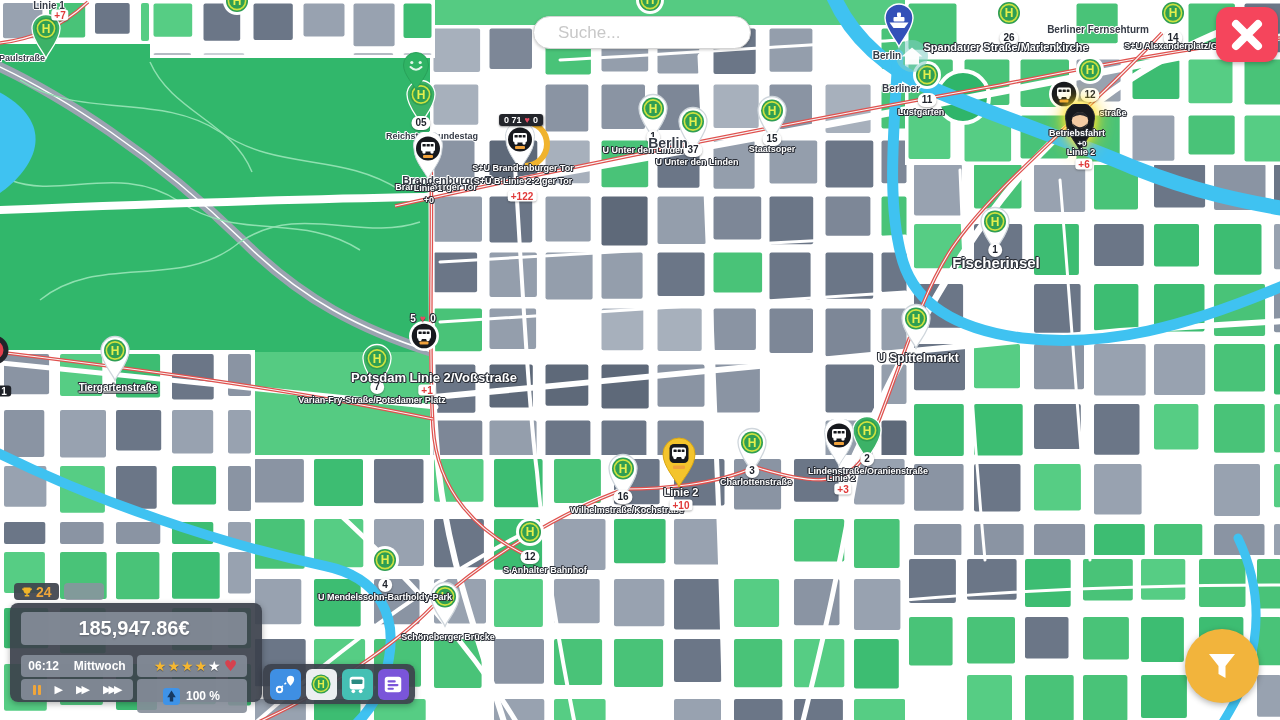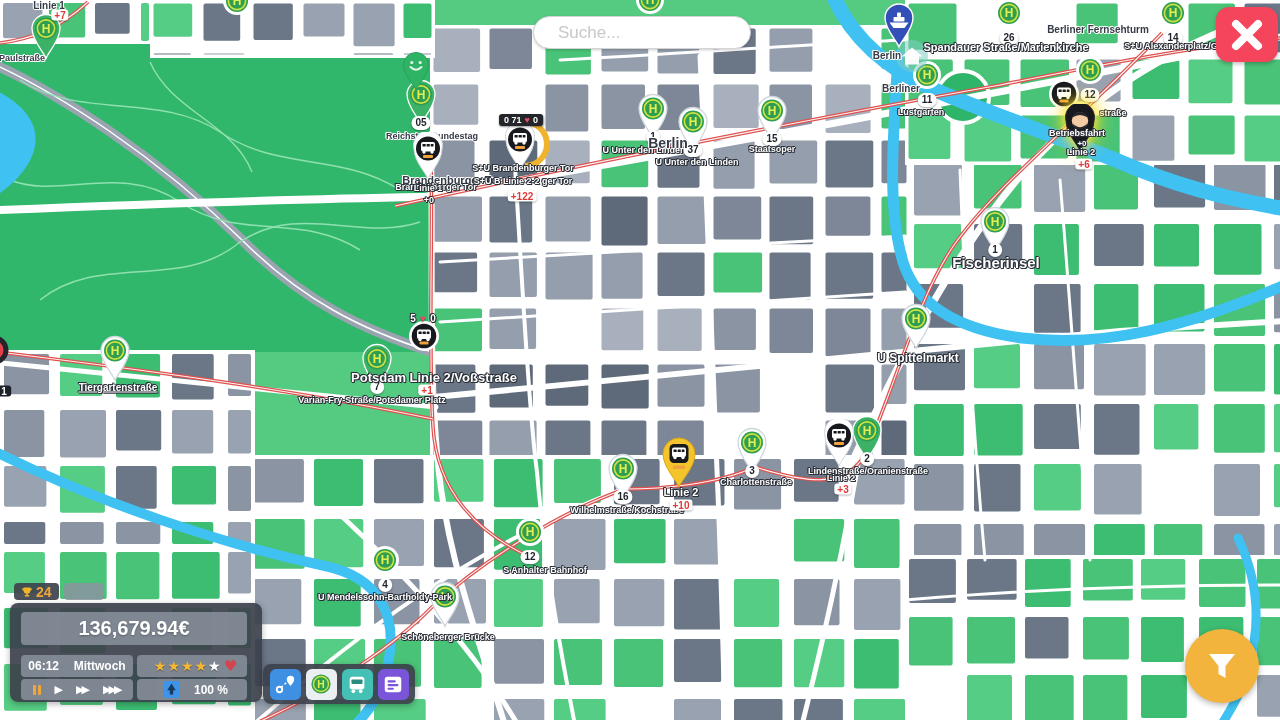--- a/index.html
+++ b/index.html
@@ -49,21 +49,21 @@
   #stars-box{left:127px;top:52px;width:110px;height:22px;display:flex;align-items:center;
              justify-content:center;gap:1px;overflow:hidden;position:absolute;}
   .star{font-family:"DejaVu Sans",sans-serif;font-size:14px;line-height:1;text-shadow:0 1px 1px rgba(0,0,0,.35);}
   .star.on{color:#f5b731;} .star.off{color:#fff;}
   #rating-heart{font-family:"DejaVu Sans",sans-serif;color:#d6424e;font-size:15px;margin-left:2px;margin-right:-7px;}
   #speed-box{left:11px;top:76px;width:112px;height:21px;display:flex;align-items:center;justify-content:space-around;padding:0 4px;box-sizing:border-box;}
   .spd{border:none;background:none;padding:0;cursor:pointer;color:#fff;
        font-family:"DejaVu Sans",sans-serif;font-size:11px;line-height:1;display:flex;align-items:center;}
   .spd.multi{letter-spacing:-3px;padding-right:3px;}
   .pbar{display:inline-block;width:3px;height:10px;background:#f0a63a;margin:0 1px;border-radius:1px;}
-  #eco-box{left:127px;top:76px;width:110px;height:21px;display:flex;align-items:center;gap:14px;padding-left:26px;box-sizing:border-box;}
+  #eco-box{left:127px;top:76px;width:110px;height:34px;display:flex;align-items:center;gap:6px;padding-left:26px;box-sizing:border-box;}
   #eco-val{color:#fff;font-size:12px;font-weight:700;}
   #toolbar{position:absolute;left:263px;top:664px;width:152px;height:40px;z-index:10;
            background:rgba(60,66,76,.93);border-radius:8px;display:flex;align-items:center;
            justify-content:space-around;padding:0 4px;box-sizing:border-box;box-shadow:0 2px 6px rgba(0,0,0,.3);}
   .tbtn{width:31px;height:31px;border:none;border-radius:6px;cursor:pointer;display:flex;
         align-items:center;justify-content:center;padding:0;}
   #tb-routes{background:#3f8fe3;} #tb-stops{background:#eceff1;}
   #tb-buses{background:#45c0b4;} #tb-timetable{background:#7a55d9;}
 </style>
 </head>
@@ -695,21 +695,21 @@
       <svg width="12" height="12" viewBox="0 0 24 24">
         <path d="M5,3 H19 V9 C19,13 16,15.5 12,15.5 C8,15.5 5,13 5,9 Z M2,5 H5 V9 C3,8.5 2,7 2,5 Z M22,5 H19 V9 C21,8.5 22,7 22,5 Z M10.5,15.5 h3 V18 h-3 Z M7.5,18 h9 v3 h-9 Z" fill="#f0b429"></path>
       </svg>
       <span id="ach-count">24</span>
     </div>
     <div id="ach-pill2"></div>
   </div>
 
   <div id="hud">
     <div class="hud-box" id="money-box">
-      <span id="money">136,679.94€</span>
+      <span id="money">185,947.86€</span>
     </div>
     <div class="hud-box" id="time-box">
       <span>06:12</span>
       <span>Mittwoch</span>
     </div>
     <div class="hud-box" id="stars-box">
         <span class="star on">★</span>
         <span class="star on">★</span>
         <span class="star on">★</span>
         <span class="star on">★</span>

